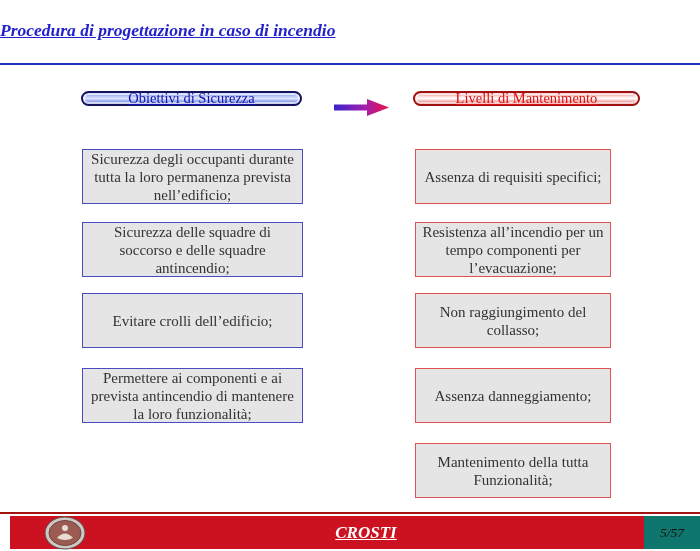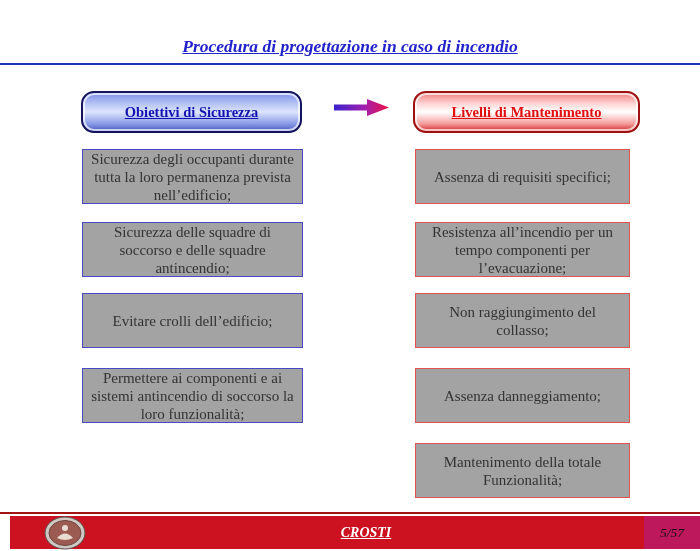--- a/index.html
+++ b/index.html
@@ -1,54 +1,54 @@
 <!DOCTYPE html>
 <html><head>
 <meta charset="utf-8">
 <style>
   * { margin:0; padding:0; box-sizing:border-box; }
   html,body { background:#ffffff; }
   body { width:700px; height:551px; font-family:"Liberation Serif", serif; }
   .slide { position:relative; width:700px; height:551px; background:#ffffff; overflow:hidden; }
 
-  .title { position:absolute; top:36px; left:0; width:100%; text-align:center;
+  .title { position:absolute; top:20px; left:0; width:100%; 
            font-size:17.5px; font-weight:bold; font-style:italic; color:#2222cc;
            text-decoration:underline; }
   .title-rule { position:absolute; top:63px; left:0; width:700px; height:2px; background:#2233bb; }
 
-  .btn { position:absolute; top:91px; height:42px; border-radius:13px;
+  .btn { position:absolute; top:91px; height:15px; border-radius:13px;
          display:flex; align-items:center; justify-content:center;
-         font-weight:bold; font-size:14.5px; }
+         font-weight:normal; font-size:14.5px; }
   .btn span { text-decoration:underline; }
   .btn-blue { left:81px; width:221px; border:2px solid #14145e; color:#1212b0;
     background:linear-gradient(180deg,#7f90e8 0%,#b9c6f5 30%,#dce4fc 50%,#8c9de8 80%,#4a5cc0 100%);
     box-shadow: inset 0 0 0 2px rgba(255,255,255,0.7); }
   .btn-red { left:413px; width:227px; border:2px solid #a01010; color:#e01010;
     background:linear-gradient(180deg,#f08080 0%,#ffd9d9 30%,#ffffff 50%,#f5a0a0 80%,#d63030 100%);
     box-shadow: inset 0 0 0 2px rgba(255,255,255,0.7); }
 
   .arrow { position:absolute; left:334px; top:99px; width:55px; height:17px;
     background:linear-gradient(90deg,#3a22cc 0%,#a020b0 55%,#ee1144 100%);
     clip-path:polygon(0 32%,60% 32%,60% 0,100% 50%,60% 100%,60% 68%,0 68%); }
 
   .box { position:absolute; height:55px; display:flex; align-items:center; justify-content:center;
-         text-align:center; font-size:15px; line-height:18px; color:#333333; padding:0 6px; background:#a3a3a3; }
+         text-align:center; font-size:15px; line-height:18px; color:#333333; padding:0 6px; background:#e5e5e5; }
   .box-blue { left:82px; width:221px; border:1px solid #4a4ac2; }
-  .box-red  { left:415px; width:215px; border:1px solid #e05252; }
+  .box-red  { left:415px; width:196px; border:1px solid #e05252; }
   .r1{top:149px} .r2{top:222px} .r3{top:293px} .r4{top:368px} .r5{top:443px}
 
   .footer-line { position:absolute; top:512px; left:0; width:700px; height:2px; background:#a51212; }
   .footer-bar  { position:absolute; top:516px; left:10px; width:634px; height:33px; background:#cc1120; }
   .footer-text { position:absolute; top:516px; left:92px; width:548px; height:33px;
                  display:flex; align-items:center; justify-content:center;
-                 color:#ffffff; font-weight:bold; font-style:italic; font-size:14px; white-space:nowrap; }
+                 color:#ffffff; font-weight:bold; font-style:italic; font-size:17px; white-space:nowrap; }
   .footer-text .authors { text-decoration:underline; }
   .page-num { position:absolute; top:516px; left:644px; width:56px; height:33px;
               display:flex; align-items:center; justify-content:center;
-              font-style:italic; font-size:13.5px; color:#111111; background:#be185d; }
+              font-style:italic; font-size:13.5px; color:#111111; background:#0f766e; }
   .seal { position:absolute; left:44px; top:516px; width:42px; height:34px; }
 </style>
 </head>
 <body>
 
 <div class="slide">
 
   <div class="title">Procedura di progettazione in caso di incendio</div>
   <div class="title-rule"></div>
 
@@ -65,37 +65,37 @@
   <div class="box box-blue r1">
     <span>Sicurezza degli occupanti durante tutta la loro permanenza prevista nell’edificio;</span>
   </div>
   <div class="box box-blue r2">
     <span>Sicurezza delle squadre di soccorso e delle squadre antincendio;</span>
   </div>
   <div class="box box-blue r3">
     <span>Evitare crolli dell’edificio;</span>
   </div>
   <div class="box box-blue r4">
-    <span>Permettere ai componenti e ai sistemi antincendio di soccorso la loro funzionalità;</span>
+    <span>Permettere ai componenti e ai prevista antincendio di mantenere la loro funzionalità;</span>
   </div>
 
   <div class="box box-red r1">
     <span>Assenza di requisiti specifici;</span>
   </div>
   <div class="box box-red r2">
     <span>Resistenza all’incendio per un tempo componenti per l’evacuazione;</span>
   </div>
   <div class="box box-red r3">
     <span>Non raggiungimento del collasso;</span>
   </div>
   <div class="box box-red r4">
     <span>Assenza danneggiamento;</span>
   </div>
   <div class="box box-red r5">
-    <span>Mantenimento della totale Funzionalità;</span>
+    <span>Mantenimento della tutta Funzionalità;</span>
   </div>
 
   <div class="footer-line"></div>
   <div class="footer-bar"></div>
 
   <div class="seal">
     <svg width="42" height="34" viewBox="0 0 42 34" aria-hidden="true">
       <ellipse cx="21" cy="17" rx="20" ry="16" fill="#cfc8c2" stroke="#5a5450" stroke-width="1"></ellipse>
       <ellipse cx="21" cy="17" rx="16" ry="12.5" fill="#9b5a52" stroke="#6e4640" stroke-width="1"></ellipse>
       <circle cx="21" cy="12" r="3" fill="#e8ddd0"></circle>

